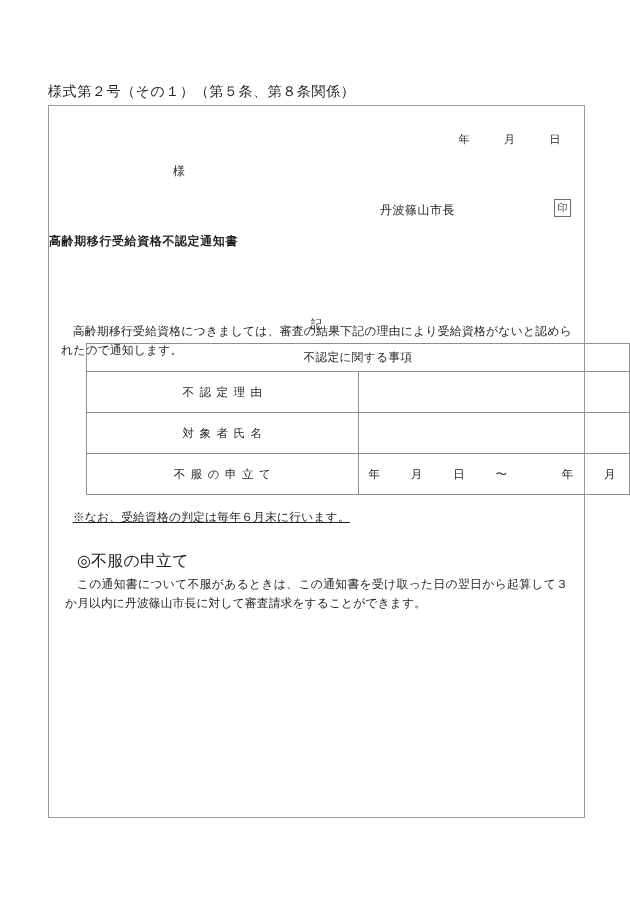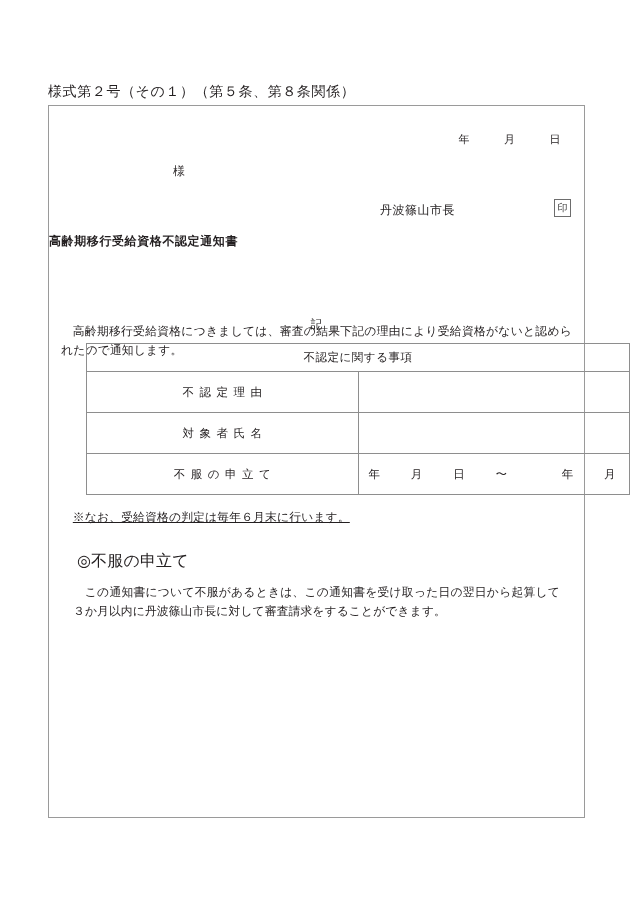--- a/index.html
+++ b/index.html
@@ -203,21 +203,21 @@
     position: absolute;
     left: 12px;
     right: 12px;
     top: 465px;
     font-size: 11.8px;
     line-height: 1.64;
     text-align: justify;
     letter-spacing: 0.1px;
   }
   .appeal-body p {
-    margin: 12px;
+    margin: 4px;
     text-indent: 1em;
   }
 </style>
 </head>
 <body>
 
 <div class="form-code">様式第２号（その１）（第５条、第８条関係）</div>
 
 <div class="page-frame">
   <div class="frame-inner">

